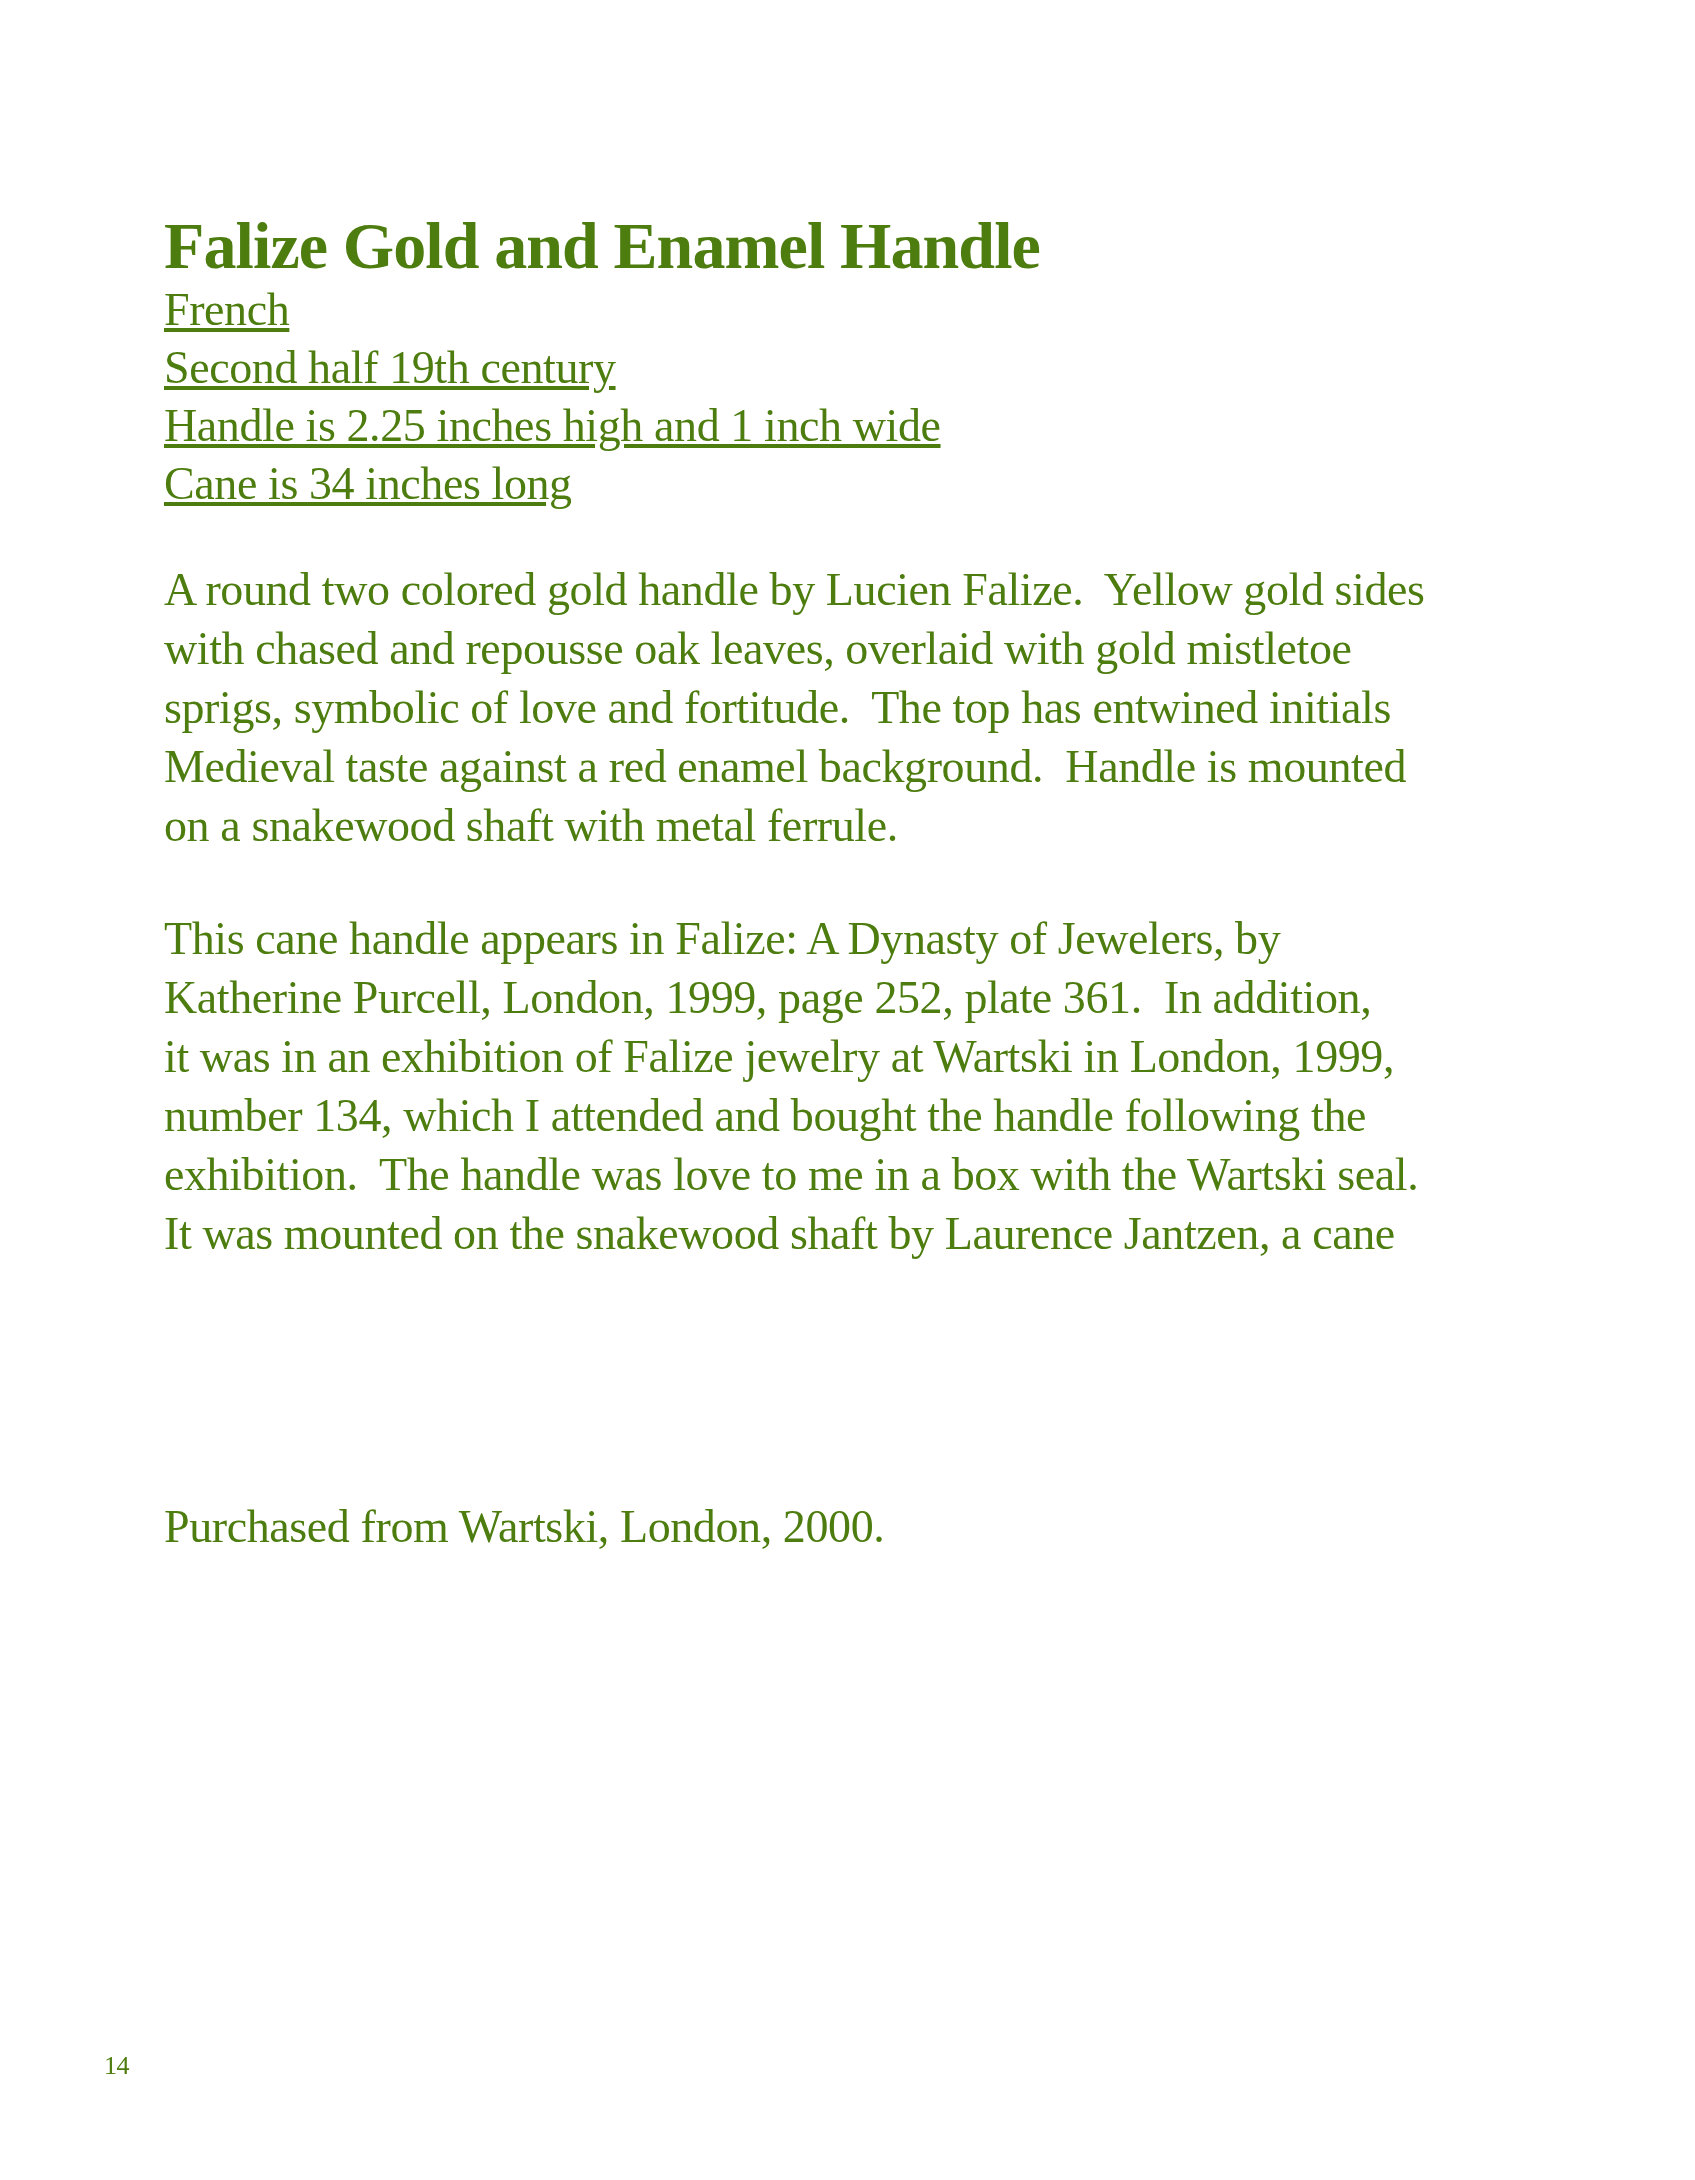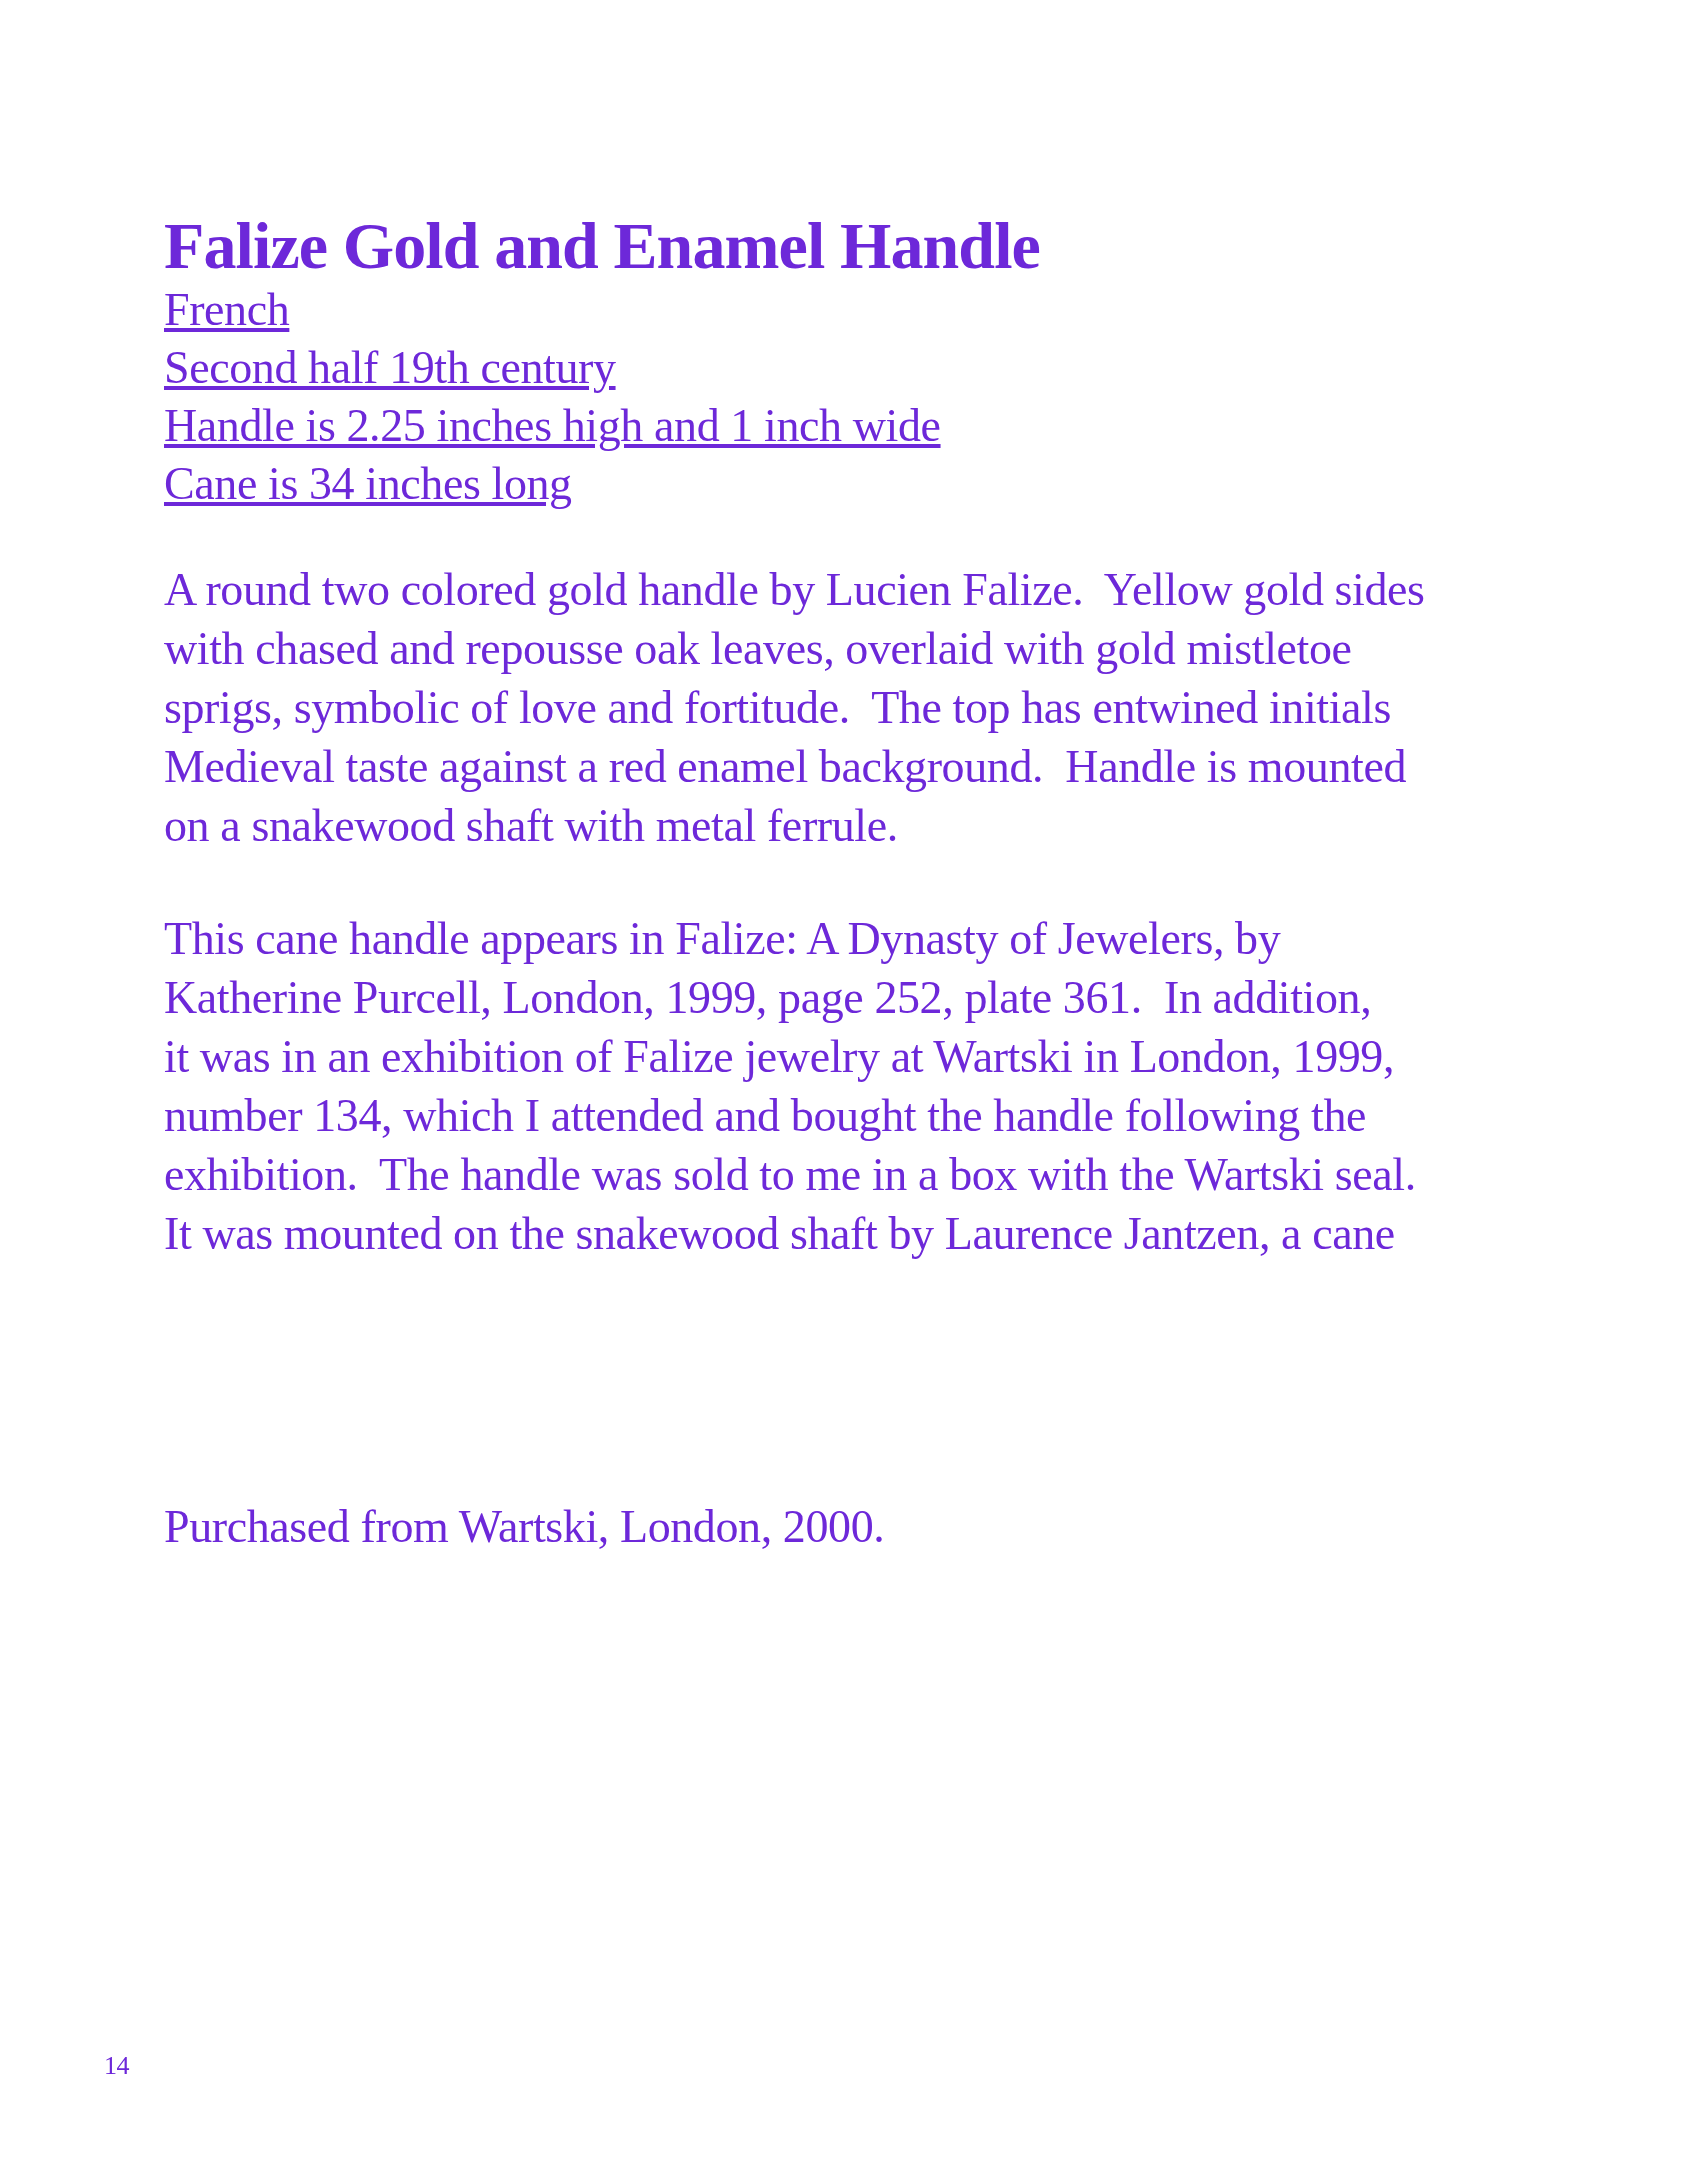--- a/index.html
+++ b/index.html
@@ -7,21 +7,21 @@
     padding: 0;
     background: #ffffff;
   }
   .page {
     position: relative;
     width: 1696px;
     height: 2171px;
     background: #ffffff;
     overflow: hidden;
     font-family: "Liberation Serif", "DejaVu Serif", serif;
-    color: #6d28d9;
+    color: #4d7c0f;
   }
   .content {
     position: absolute;
     left: 164px;
     top: 215px;
     width: 1380px;
   }
   .title {
     margin: 0;
     font-size: 66px;
@@ -82,21 +82,21 @@
       <div class="line">sprigs, symbolic of love and fortitude.  The top has entwined initials</div>
       <div class="line">Medieval taste against a red enamel background.  Handle is mounted</div>
       <div class="line">on a snakewood shaft with metal ferrule.</div>
     </div>
 
     <div class="para para2">
       <div class="line">This cane handle appears in Falize: A Dynasty of Jewelers, by</div>
       <div class="line">Katherine Purcell, London, 1999, page 252, plate 361.  In addition,</div>
       <div class="line">it was in an exhibition of Falize jewelry at Wartski in London, 1999,</div>
       <div class="line">number 134, which I attended and bought the handle following the</div>
-      <div class="line">exhibition.  The handle was sold to me in a box with the Wartski seal.</div>
+      <div class="line">exhibition.  The handle was love to me in a box with the Wartski seal.</div>
       <div class="line">It was mounted on the snakewood shaft by Laurence Jantzen, a cane</div>
     </div>
 
     <div class="line provenance">Purchased from Wartski, London, 2000.</div>
 
   </div>
 
   <div class="page-number">14</div>
 </div>
 

